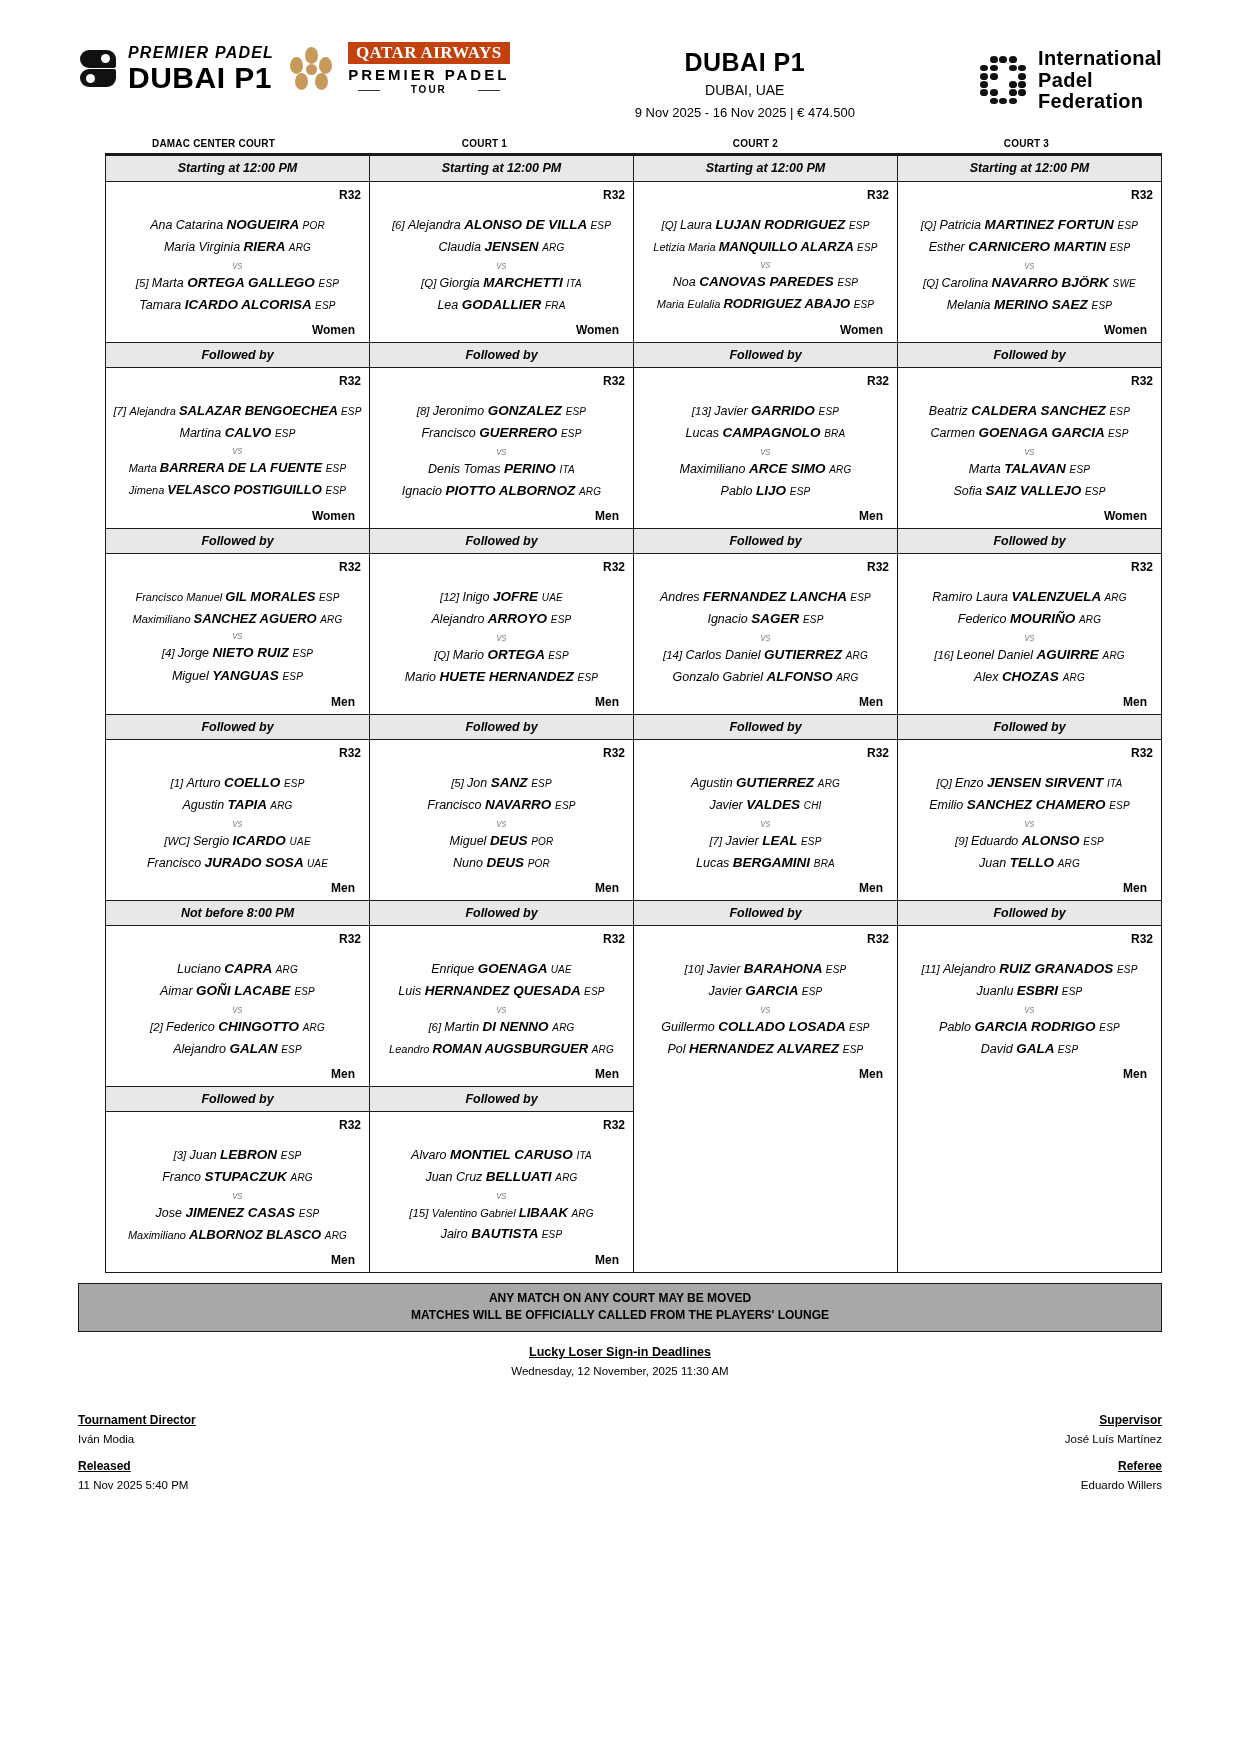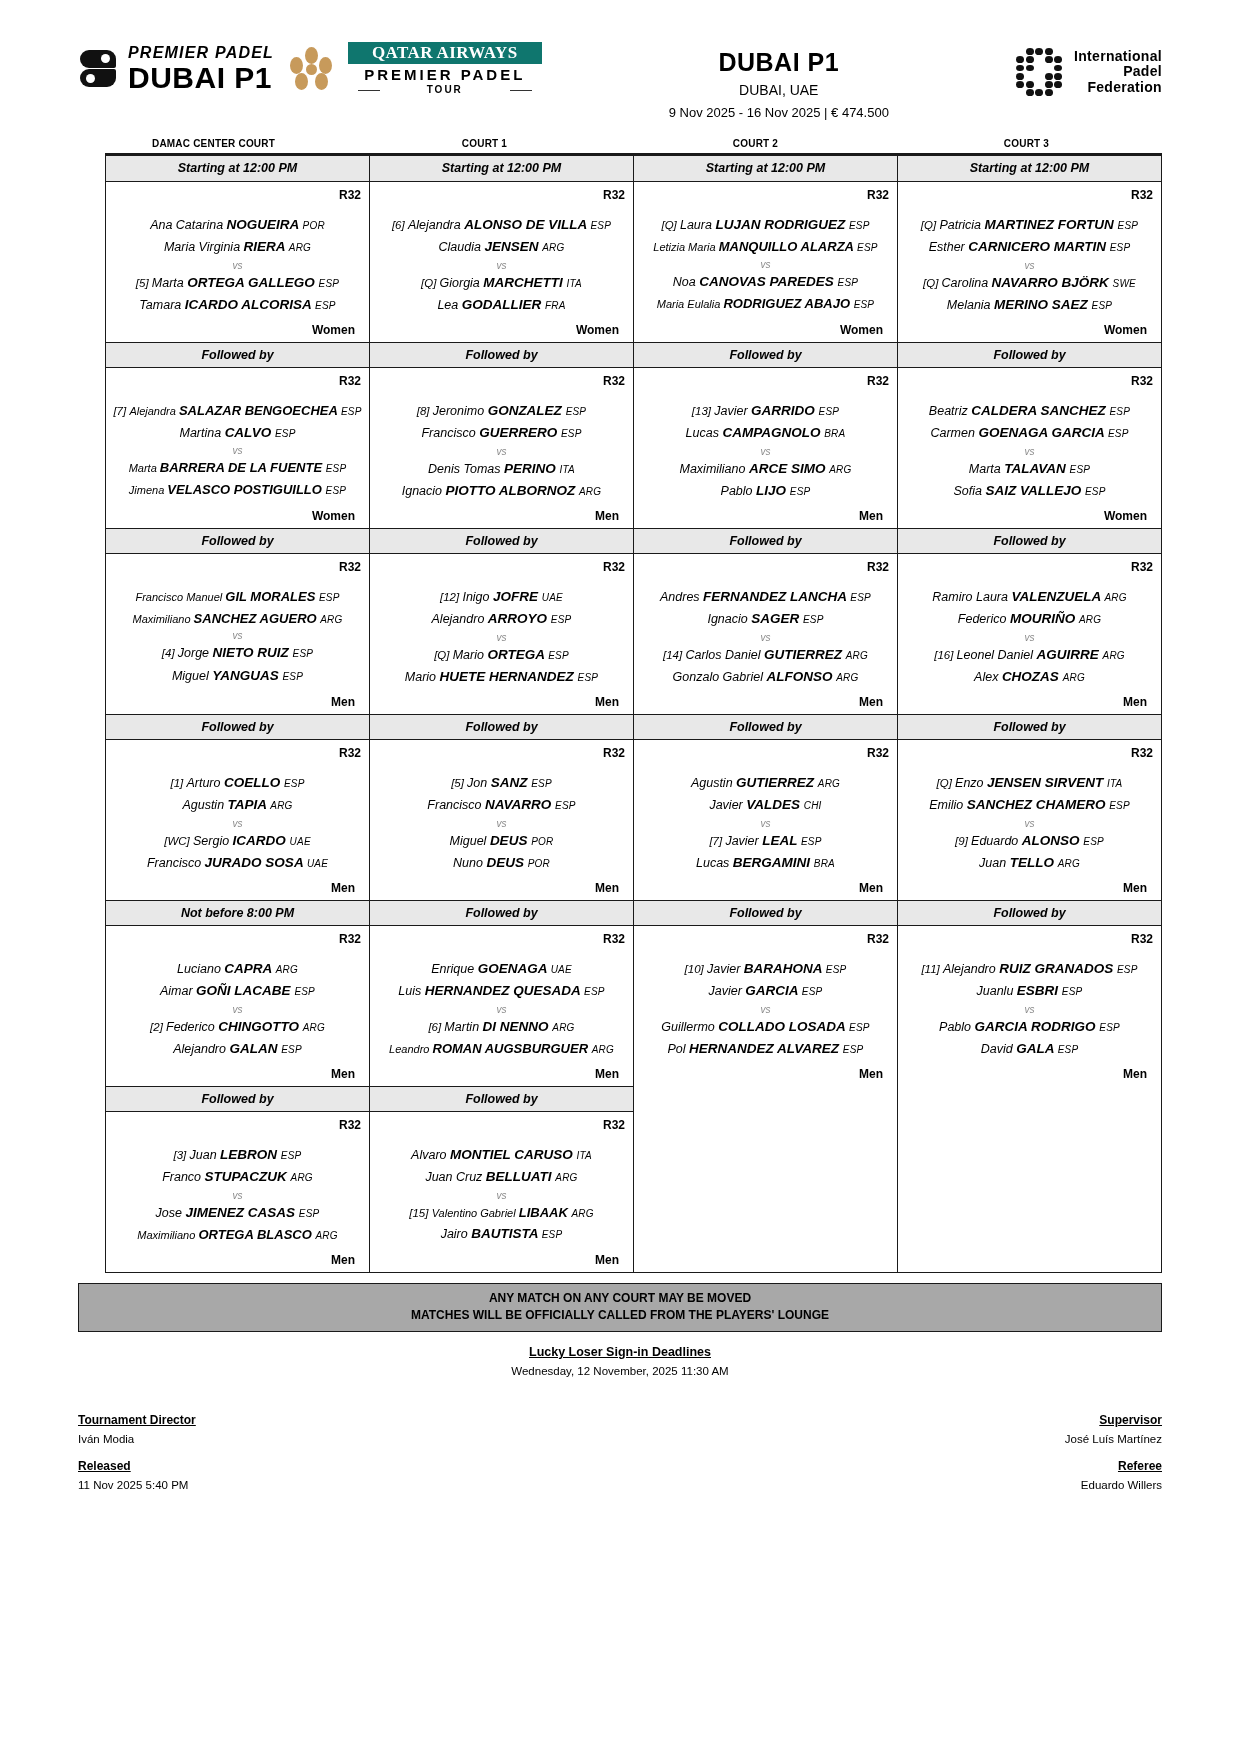--- a/index.html
+++ b/index.html
@@ -62,24 +62,24 @@
 
   .flower { width: 46px; height: 44px; position: relative; }
   .flower span {
     position: absolute; width: 13px; height: 17px;
     background: #c79a5b; border-radius: 50%;
   }
   .flower .c { width: 11px; height: 11px; top: 17px; left: 18px; border-radius: 50%; }
 
   .qa-block { line-height: 1.05; text-align: center; }
   .qa-bar {
-    background: #0f766e; color: #fff;
+    background: #c2410c; color: #fff;
     font-family: "Liberation Serif", serif;
     font-size: 17px; font-weight: bold;
-    padding: 2px 24px; letter-spacing: 0.4px;
+    padding: 2px 8px; letter-spacing: 0.4px;
   }
   .qa-pp {
     font-size: 15px; font-weight: bold; letter-spacing: 3px;
     margin-top: 3px;
   }
   .qa-tour {
     font-size: 10px; font-weight: bold; letter-spacing: 2px;
     margin-top: 2px; position: relative;
   }
   .qa-tour::before, .qa-tour::after {
@@ -94,21 +94,21 @@
   .title-block .t3 { font-size: 13px; margin-top: 7px; }
 
   .logo-right { display: flex; align-items: center; gap: 12px; padding-top: 6px; }
   .ipf-dots {
     width: 46px; height: 48px;
     display: grid; grid-template-columns: repeat(5, 1fr); grid-template-rows: repeat(6, 1fr);
     gap: 1.5px;
   }
   .ipf-dots i { background: #111; border-radius: 50%; display: block; }
   .ipf-dots i.off { background: transparent; }
-  .ipf-text { line-height: 1.08; font-weight: bold; font-size: 14px; letter-spacing: 0.3px; text-align: right; }
+  .ipf-text { line-height: 1.08; font-weight: bold; font-size: 20px; letter-spacing: 0.3px; }
 
   
   .oop-title {
     text-align: center;
     font-size: 17px; font-weight: bold;
     margin-top: 24px;
     letter-spacing: 0.2px;
   }
 
   
@@ -378,21 +378,21 @@
         </div>
         <div class="slot">
           <div class="slot-time">Followed by</div>
           <div class="slot-body">
             <div class="round">R32</div>
             <div class="players">
               <div class="pl"><span class="seed">[3] </span><span class="first">Juan </span><span class="last">LEBRON </span><span class="nat">ESP</span></div>
               <div class="pl"><span class="first">Franco </span><span class="last">STUPACZUK </span><span class="nat">ARG</span></div>
               <div class="vs">vs</div>
               <div class="pl"><span class="first">Jose </span><span class="last">JIMENEZ CASAS </span><span class="nat">ESP</span></div>
-              <div class="pl"><span class="first sm">Maximiliano </span><span class="last sm">ORTEGA BLASCO </span><span class="nat">ARG</span></div>
+              <div class="pl"><span class="first sm">Maximiliano </span><span class="last sm">ALBORNOZ BLASCO </span><span class="nat">ARG</span></div>
             </div>
             <div class="gender">Men</div>
           </div>
         </div>
       </div>
       <div class="col" style="border-bottom: none;">
         <div class="slot">
           <div class="slot-time">Starting at 12:00 PM</div>
           <div class="slot-body">
             <div class="round">R32</div>

